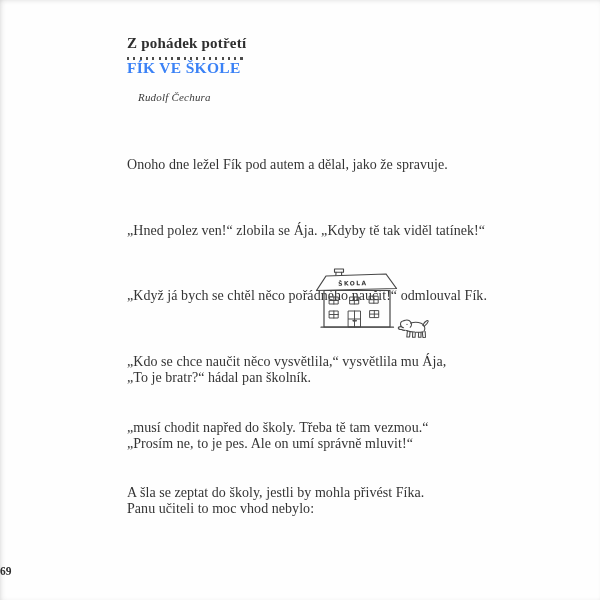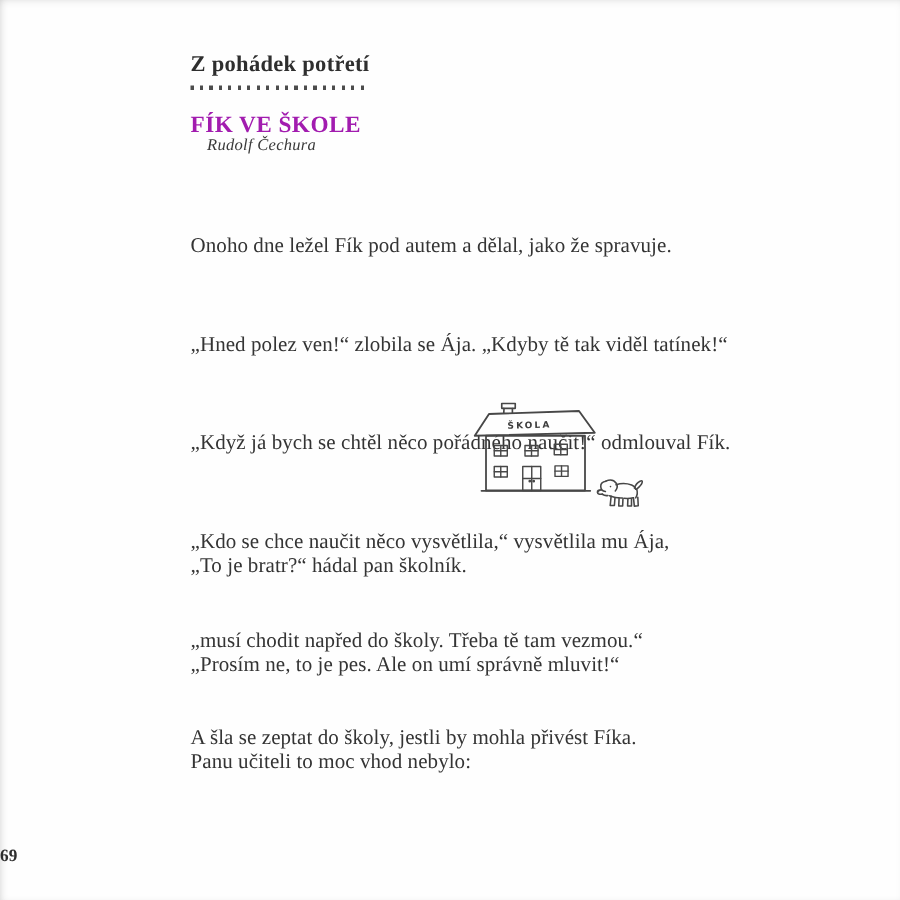--- a/index.html
+++ b/index.html
@@ -9,21 +9,21 @@
     box-shadow: inset 3px 0 6px -3px rgba(0,0,0,.16), inset 0 3px 7px -4px rgba(0,0,0,.12);
     overflow:hidden;
     padding-left:13px;
   }
   .abs{position:absolute;}
   .series{left:127px;top:35px;font-size:15px;font-weight:700;letter-spacing:.2px;line-height:16px;color:#2e2e2e;}
   .dots{
     left:127px;top:57px;width:119px;height:2.6px;
     background:repeating-linear-gradient(to right,#4c4c4c 0,#4c4c4c 2.1px,transparent 2.1px,transparent 6.3px);
   }
-  .title{left:127px;top:75px;font-size:15.5px;font-weight:700;letter-spacing:.3px;line-height:17px;color:#a21caf;}
+  .title{left:127px;top:59px;font-size:15.5px;font-weight:700;letter-spacing:.3px;line-height:17px;color:#3b82f6;}
   .author{left:127px;top:91px;font-size:11px;font-style:italic;letter-spacing:.2px;line-height:12px;color:#3a3a3a;margin-left:11px;}
   .para{left:127px;font-size:14px;line-height:21.9px;white-space:pre;color:#343434;letter-spacing:.05px;}
   .para1{top:110px;}
   .para2{top:323px;}
   .figure{left:310px;top:262px;width:130px;height:85px;}
   .pagenum{top:565px;left:0;width:100%;font-size:11.5px;font-weight:700;color:#2e2e2e;}
 </style>
 </head>
 <body>
 

